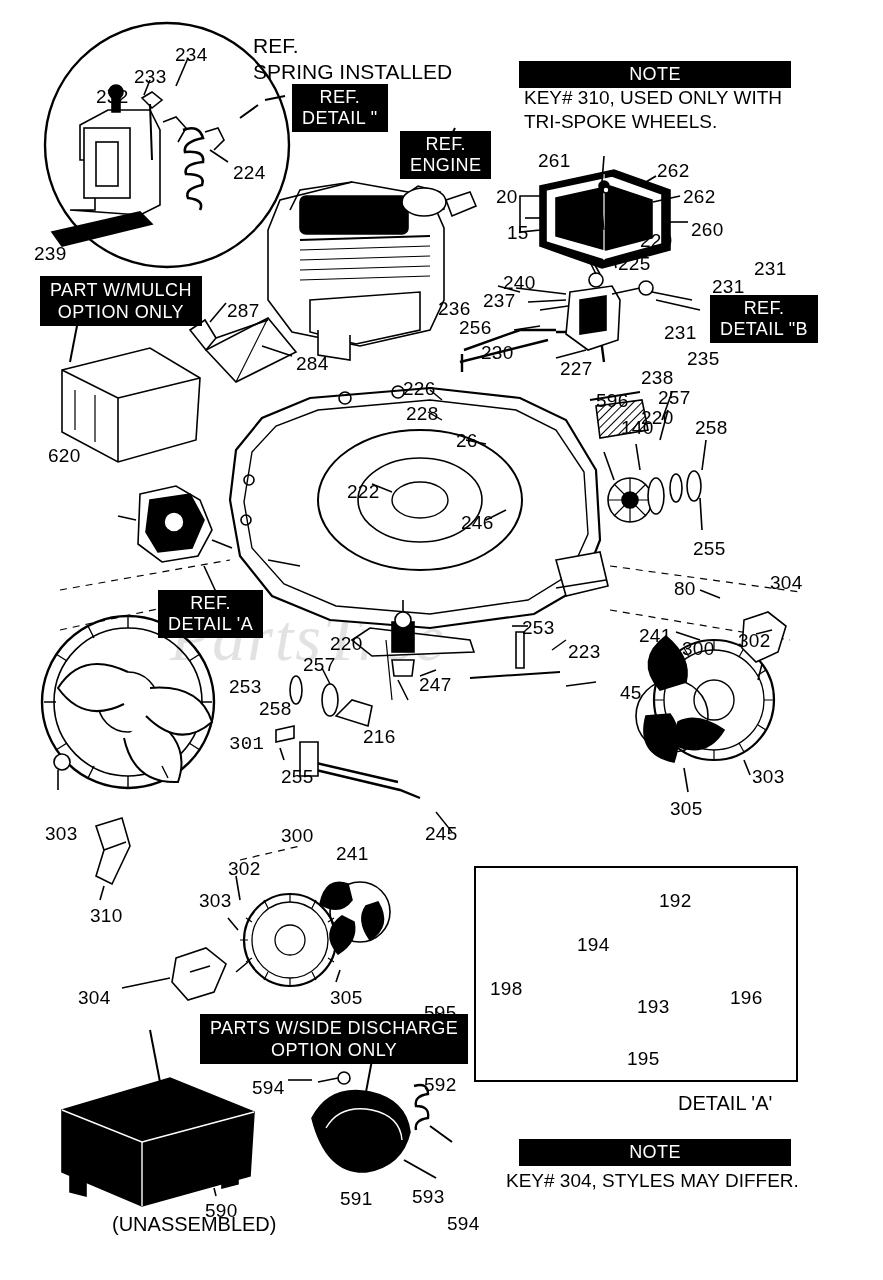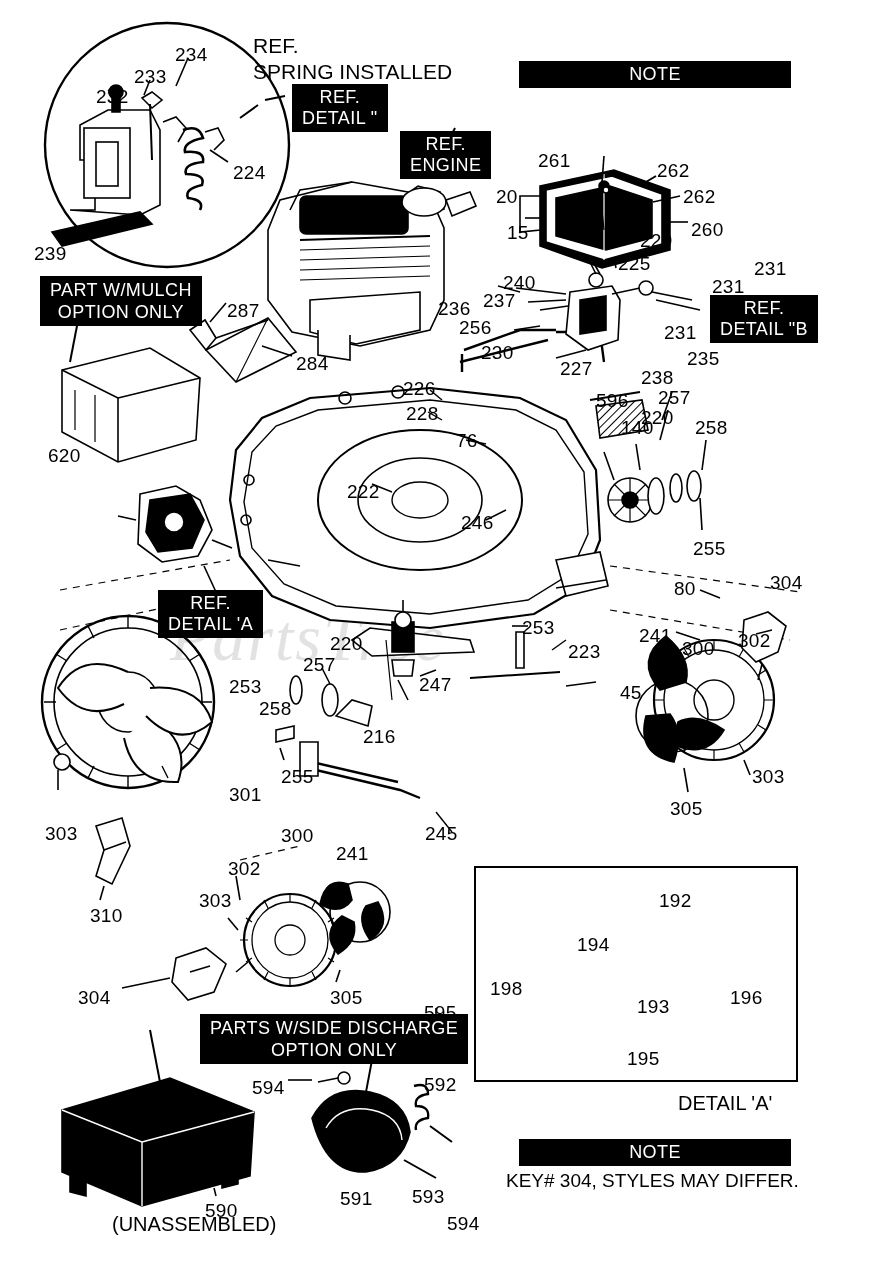--- a/index.html
+++ b/index.html
@@ -439,20 +439,22 @@
 
   <div class="banner" style="left:200px; top:1014px; line-height:22px; text-align:center;">
     <span style="white-space:pre;">PARTS W/SIDE DISCHARGE
 OPTION ONLY</span>
   </div>
 
   <div class="banner center" style="left:519px; top:1139px; width:252px;">
     <span>NOTE</span>
   </div>
 
+  <div class="noteblk" style="left:524px; top:86px;">KEY# 310, USED ONLY WITH
+TRI-SPOKE WHEELS.</div>
   <div class="noteblk" style="left:506px; top:1169px;">KEY# 304, STYLES MAY DIFFER.</div>
 
   <div class="noteblk" style="left:253px; top:33px; font-size:21px; line-height:26px;">REF.
 SPRING INSTALLED</div>
   <div class="capt" style="left:678px; top:1092px;">DETAIL 'A'</div>
   <div class="capt" style="left:112px; top:1213px;">(UNASSEMBLED)</div>
 
   <div class="lbl" style="left:96px;  top:86px;">232</div>
   <div class="lbl" style="left:134px; top:66px;">233</div>
   <div class="lbl" style="left:175px; top:44px;">234</div>
@@ -481,38 +483,38 @@
   <div class="lbl" style="left:687px; top:348px;">235</div>
   <div class="lbl" style="left:641px; top:367px;">238</div>
   <div class="lbl" style="left:658px; top:387px;">257</div>
   <div class="lbl" style="left:641px; top:407px;">220</div>
   <div class="lbl" style="left:695px; top:417px;">258</div>
   <div class="lbl" style="left:693px; top:538px;">255</div>
   <div class="lbl" style="left:596px; top:390px;">596</div>
   <div class="lbl" style="left:621px; top:417px;">140</div>
   <div class="lbl" style="left:403px; top:378px;">226</div>
   <div class="lbl" style="left:406px; top:403px;">228</div>
-  <div class="lbl" style="left:456px; top:430px;">76</div>
+  <div class="lbl" style="left:456px; top:430px;">26</div>
   <div class="lbl" style="left:347px; top:481px;">222</div>
   <div class="lbl" style="left:461px; top:512px;">246</div>
   <div class="lbl" style="left:674px; top:578px;">80</div>
   <div class="lbl" style="left:770px; top:572px;">304</div>
   <div class="lbl" style="left:522px; top:617px;">253</div>
   <div class="lbl" style="left:568px; top:641px;">223</div>
   <div class="lbl" style="left:639px; top:625px;">241</div>
   <div class="lbl" style="left:682px; top:638px;">300</div>
   <div class="lbl" style="left:738px; top:630px;">302</div>
   <div class="lbl" style="left:752px; top:766px;">303</div>
   <div class="lbl" style="left:670px; top:798px;">305</div>
   <div class="lbl" style="left:330px; top:633px;">220</div>
   <div class="lbl" style="left:303px; top:654px;">257</div>
   <div class="lbl" style="left:229px; top:676px;">253</div>
   <div class="lbl" style="left:259px; top:698px;">258</div>
   <div class="lbl" style="left:281px; top:766px;">255</div>
-  <div class="lbl" style="left:229px; top:784px;">301</div>
+  <div class="lbl" style="left:229px; top:733px;font-family:Liberation Mono, monospace;">301</div>
   <div class="lbl" style="left:363px; top:726px;">216</div>
   <div class="lbl" style="left:419px; top:674px;">247</div>
   <div class="lbl" style="left:572px; top:682px;margin-left:48px;">45</div>
   <div class="lbl" style="left:281px; top:825px;">300</div>
   <div class="lbl" style="left:336px; top:843px;">241</div>
   <div class="lbl" style="left:425px; top:823px;">245</div>
   <div class="lbl" style="left:45px;  top:823px;">303</div>
   <div class="lbl" style="left:90px;  top:905px;">310</div>
   <div class="lbl" style="left:228px; top:858px;">302</div>
   <div class="lbl" style="left:199px; top:890px;">303</div>

